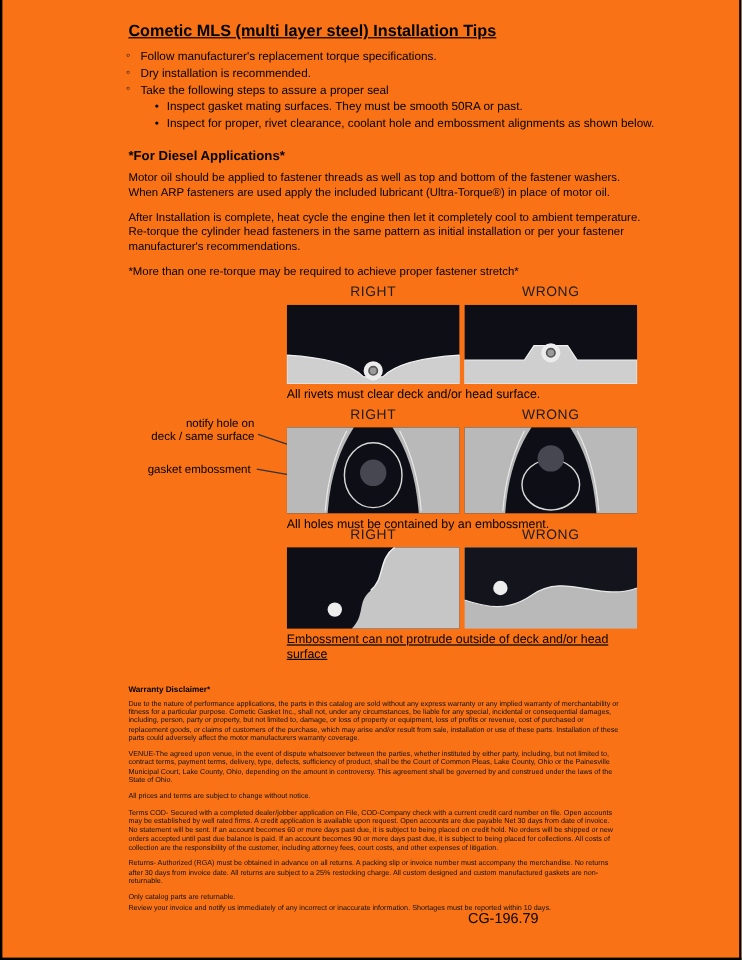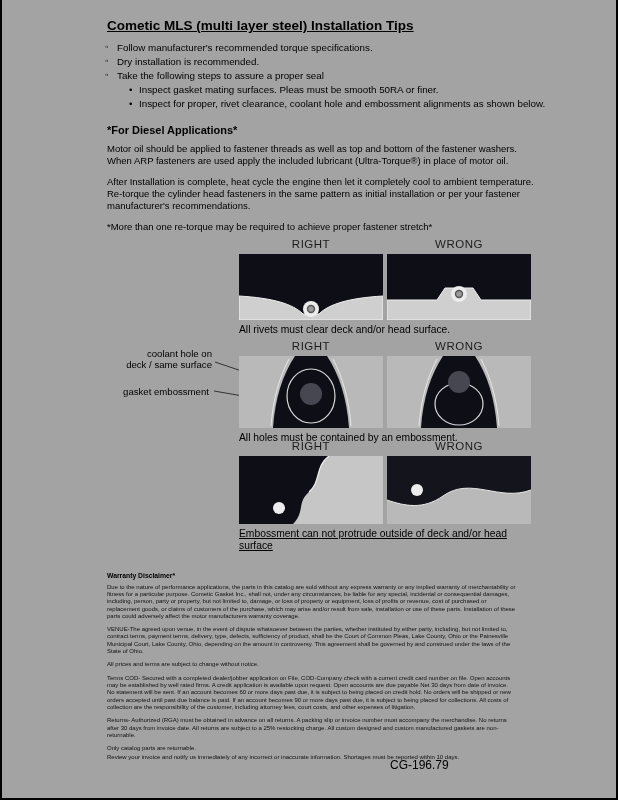--- a/index.html
+++ b/index.html
@@ -1,19 +1,19 @@
 <!DOCTYPE html>
 <html><head>
 <meta charset="utf-8">
 <style>
   * { margin:0; padding:0; box-sizing:border-box; }
   html,body { background:#e8e8e8; }
   body { font-family:"Liberation Sans", sans-serif; color:#000; }
   .page {
-    position:relative; width:618px; height:800px; background:#a3a3a3;
+    position:relative; width:618px; height:800px; background:#f97316;
     border-left:2px solid #000; border-right:2px solid #000; border-bottom:2px solid #000;
     overflow:hidden; margin:0 auto;
   }
   .content { padding:18px 60px 0 105px; }
   .title { font-size:13.5px; font-weight:bold; text-decoration:underline; margin-bottom:9px; }
   ul.tips { list-style:none; font-size:9.8px; line-height:1.28; }
   ul.tips > li { position:relative; padding-left:10px; margin-bottom:1.5px; }
   ul.tips > li::before { content:"\25E6"; position:absolute; left:-2px; top:-1px; font-size:10px; }
   ul.subtips { list-style:none; margin:1.5px 0 0 12px; }
   ul.subtips > li { position:relative; padding-left:10px; margin-bottom:1.5px; }
@@ -40,30 +40,30 @@
 </head>
 <body>
 
 <div class="page">
 
   <div class="content">
     <h1 class="title">Cometic MLS (multi layer steel) Installation Tips</h1>
 
     <ul class="tips">
       <li>
-        <span>Follow manufacturer's recommended torque specifications.</span>
+        <span>Follow manufacturer's replacement torque specifications.</span>
       </li>
       <li>
         <span>Dry installation is recommended.</span>
       </li>
       <li>
         <span>Take the following steps to assure a proper seal</span>
         <ul class="subtips">
           <li>
-            <span>Inspect gasket mating surfaces.  Pleas must be smooth 50RA or finer.</span>
+            <span>Inspect gasket mating surfaces.  They must be smooth 50RA or past.</span>
           </li>
           <li>
             <span>Inspect for proper, rivet clearance, coolant hole and embossment alignments as shown below.</span>
           </li>
         </ul>
       </li>
     </ul>
 
     <h2 class="diesel-heading">*For Diesel Applications*</h2>
     <p class="para">Motor oil should be applied to fastener threads as well as top and bottom of the fastener washers. When ARP fasteners are used apply the included lubricant (Ultra-Torque®) in place of motor oil.</p>
@@ -91,21 +91,21 @@
         <circle cx="72" cy="40" r="8" fill="#ececec"></circle>
         <circle cx="72" cy="40" r="3.5" fill="#9a9a9a" stroke="#555" stroke-width="1.4"></circle>
       </svg>
     </div>
     <div class="caption" style="left:237px; top:86px; width:290px;">All rivets must clear deck and/or head surface.</div>
 
     <div class="col-label" style="left:237px; top:102px;">RIGHT</div>
     <div class="col-label" style="left:385px; top:102px;">WRONG</div>
 
     <div class="callout" style="left:118px; top:110px; width:92px;">
-      <span>coolant hole on</span>
+      <span>notify hole on</span>
       <span>deck / same surface</span>
     </div>
     <div class="callout" style="left:118px; top:148px; width:92px;text-align:center;">gasket embossment</div>
 
     <svg class="lines-overlay" width="618" height="320" viewBox="0 0 618 320">
       <line x1="213" y1="124" x2="302" y2="154" stroke="#333" stroke-width="1"></line>
       <line x1="212" y1="153" x2="287" y2="166" stroke="#333" stroke-width="1"></line>
     </svg>
 
     <div class="panel" style="left:237px; top:118px;">

